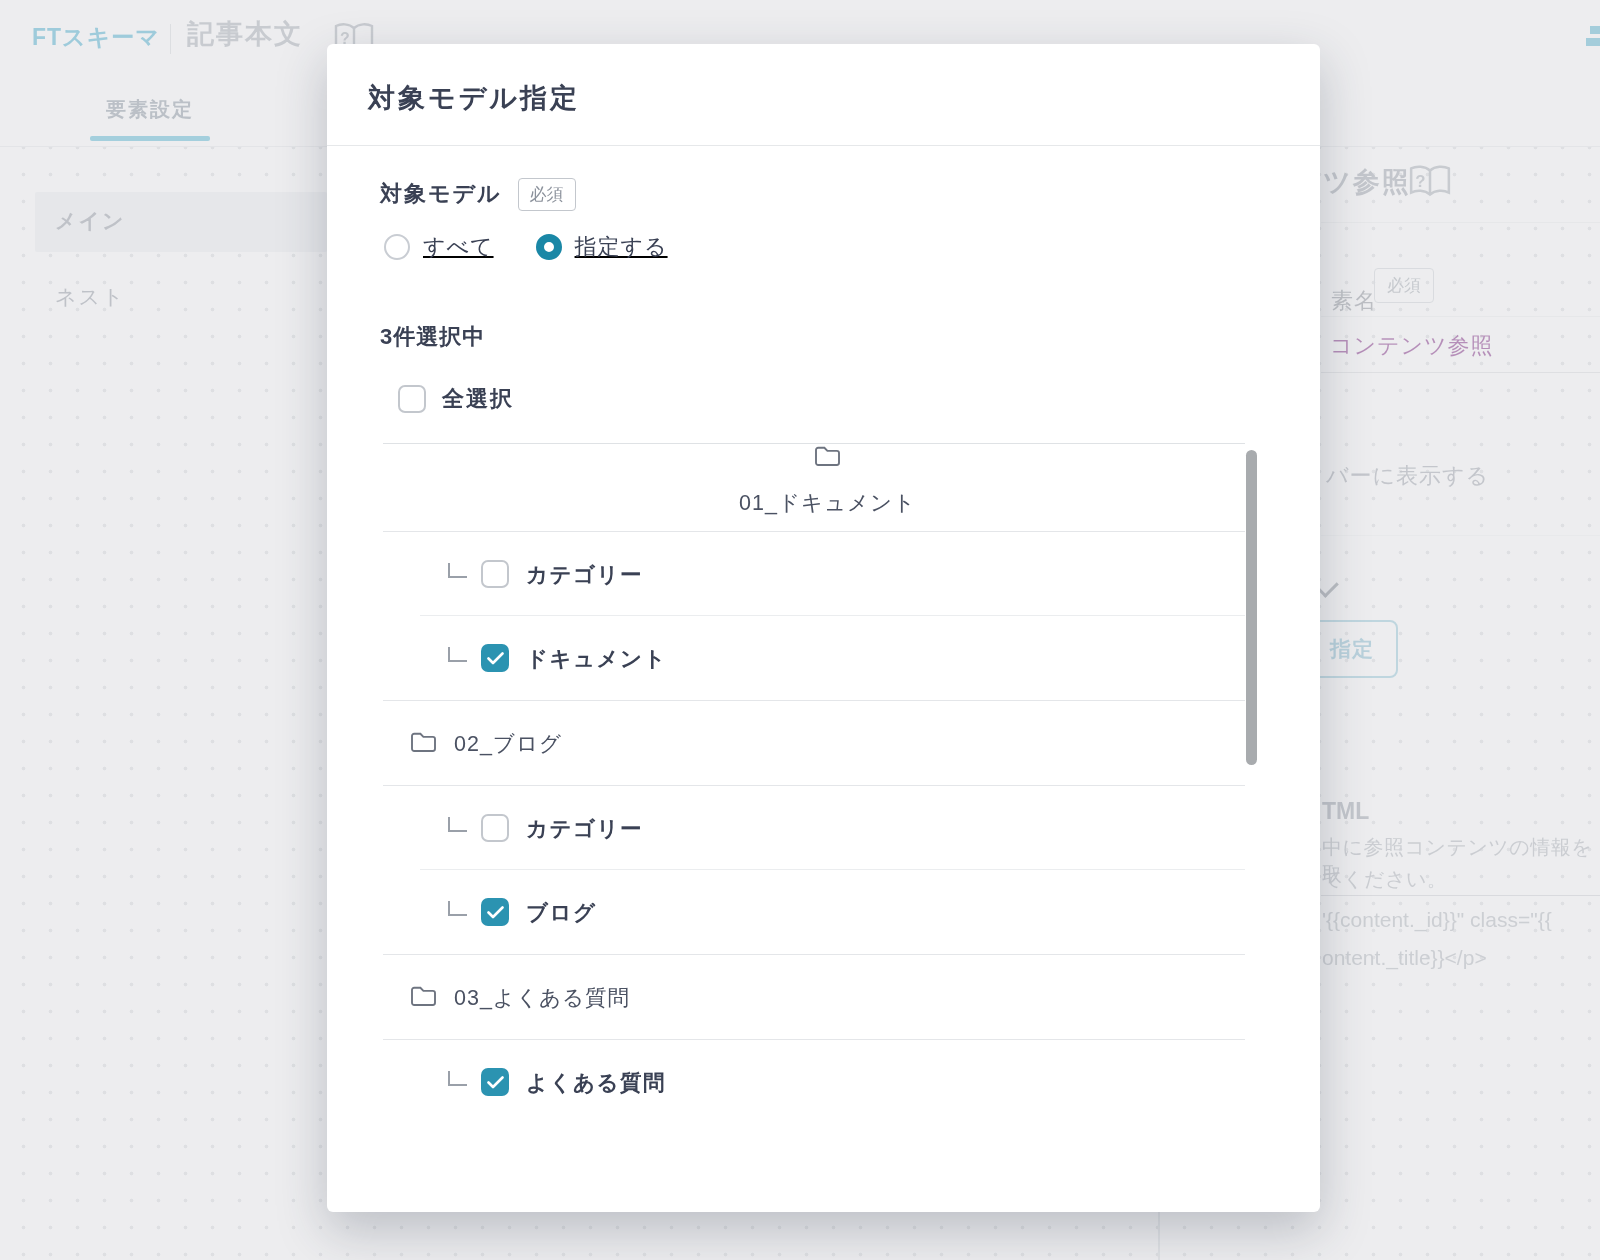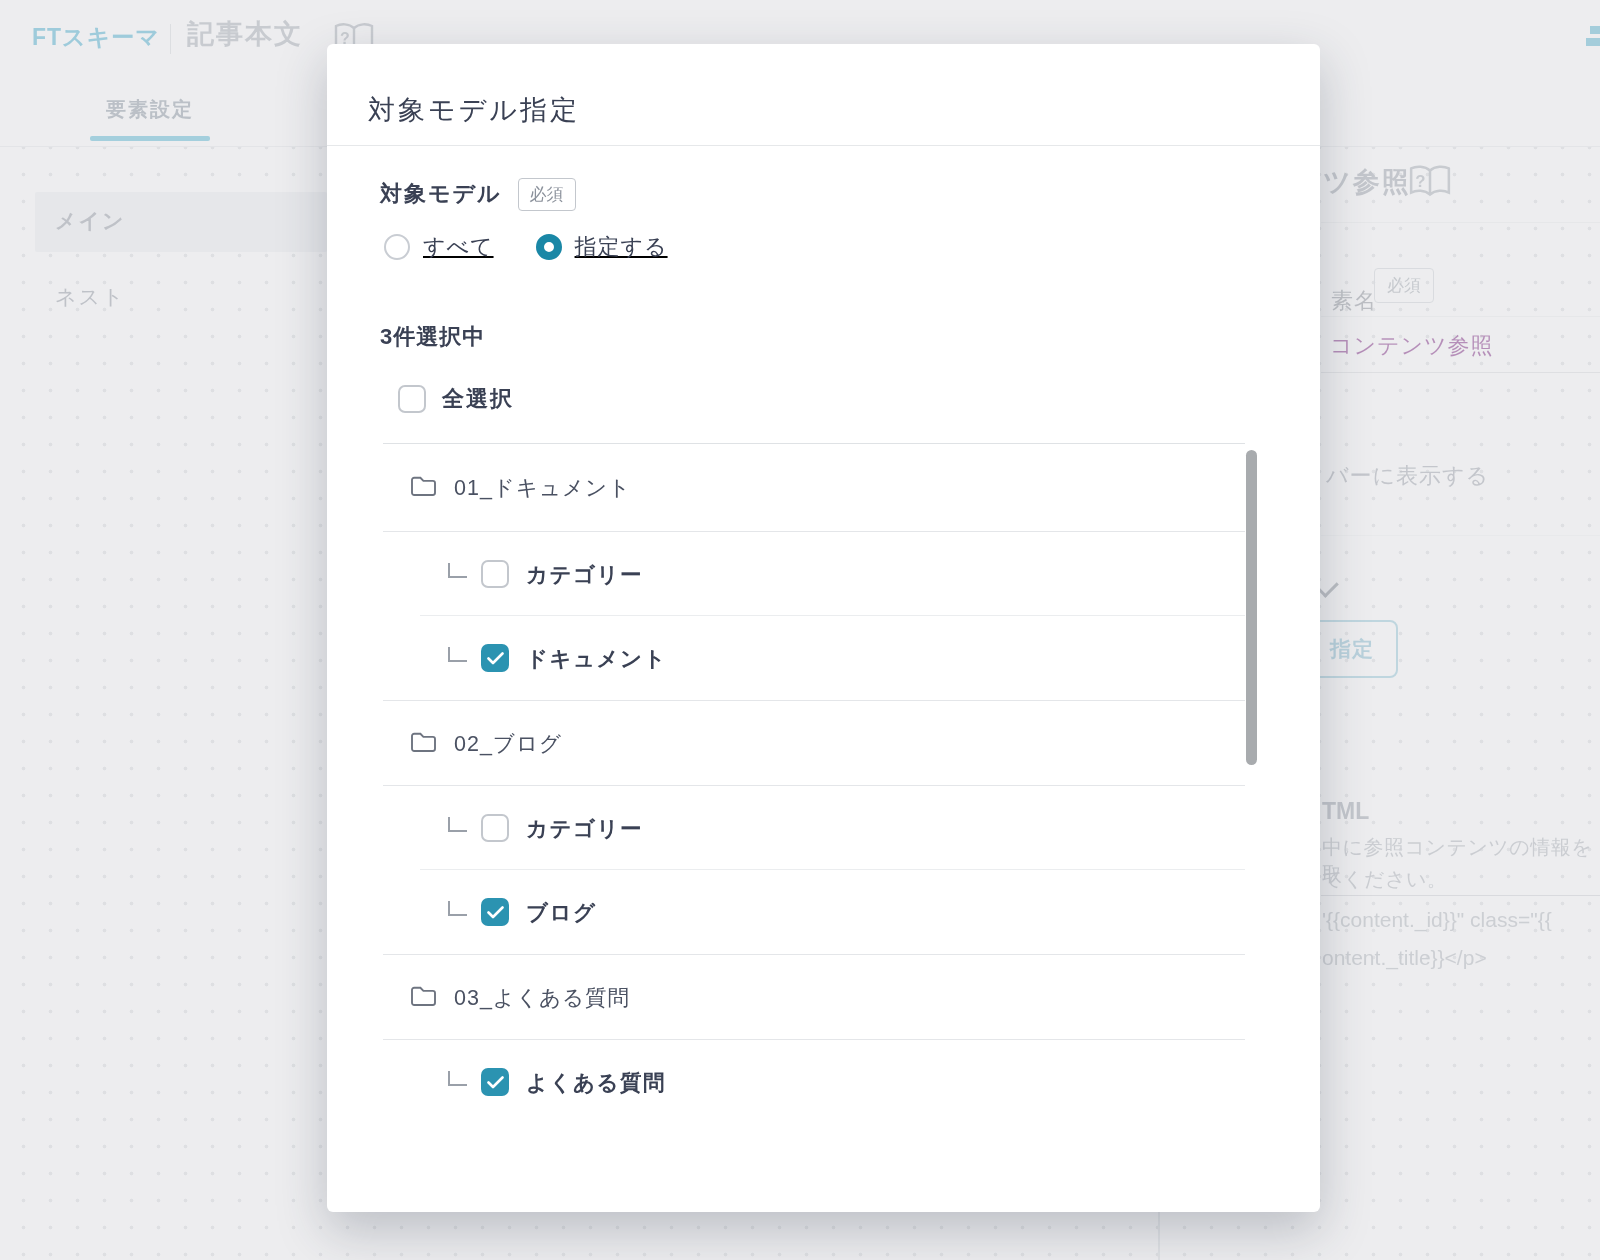--- a/index.html
+++ b/index.html
@@ -40,21 +40,21 @@
   .rp-desc2{position:absolute;left:1322px;top:866px;font-size:20px;color:#a0a5ad;letter-spacing:0.5px;}
   .rp-code1{position:absolute;left:1322px;top:908px;font-size:21px;color:#a3a8b0;}
   .rp-code2{position:absolute;left:1322px;top:946px;font-size:21px;color:#a3a8b0;}
 
   
   .backdrop{position:absolute;inset:0;background:rgba(238,239,241,0.55);z-index:1;}
 
   
   .modal{position:absolute;left:327px;top:44px;width:993px;height:1168px;background:#ffffff;border-radius:6px;
          box-shadow:0 18px 50px rgba(40,50,70,0.25);z-index:2;}
-  .m-title{position:absolute;left:41px;top:36px;font-size:27px;font-weight:normal;color:#3a4154;letter-spacing:3px;margin-top:12px;}
+  .m-title{position:absolute;left:41px;top:36px;font-size:27px;font-weight:bold;color:#3a4154;letter-spacing:3px;}
   .m-head-line{position:absolute;left:0;top:101px;width:100%;height:1px;background:#e6e8ea;}
 
   .m-field-row{position:absolute;left:53px;top:133px;height:34px;display:flex;align-items:center;}
   .m-field-label{font-size:22px;font-weight:bold;color:#3a4154;letter-spacing:2px;}
   .m-badge{font-size:17px;padding:4px 11px;margin-left:16px;border-color:#c3c7cd;color:#8c929c;}
 
   .m-radios{position:absolute;left:57px;top:186px;height:34px;display:flex;align-items:center;gap:42px;text-decoration:underline;}
   .radio-opt{display:flex;align-items:center;gap:13px;}
   .radio-circle{width:26px;height:26px;border-radius:50%;border:2px solid #c9cdd3;background:#fff;box-sizing:border-box;}
   .radio-circle.on{border:8px solid #1a87a6;}
@@ -63,21 +63,21 @@
   .m-count{position:absolute;left:53px;top:278px;font-size:22px;font-weight:bold;color:#3a4154;letter-spacing:1px;}
   .m-selectall{position:absolute;left:71px;top:340px;display:flex;align-items:center;gap:16px;}
   .m-selectall .sa-label{font-size:22px;font-weight:bold;color:#3a4154;letter-spacing:2px;}
 
   .cbox{width:28px;height:28px;border-radius:7px;border:2px solid #c3c7cd;background:#fff;box-sizing:border-box;
         display:flex;align-items:center;justify-content:center;flex:0 0 auto;}
   .cbox.checked{border:none;background:#2b93b1;}
 
   .m-list{position:absolute;left:56px;top:399px;width:862px;height:666px;border-top:1px solid #dfe2e5;overflow:hidden;}
   .lrow{position:relative;height:84px;display:flex;align-items:center;}
-  .lrow.first{height:87px;}
+  .lrow.first{height:87px;flex-direction:column;}
   .lrow + .lrow{border-top:1px solid #e4e6e9;}
   .lrow.indent-line{border-top:none;}
   .lrow.indent-line::before{content:"";position:absolute;left:37px;right:0;top:-1px;height:1px;background:#ebedef;}
   .lrow.folder{padding-left:27px;gap:17px;}
   .lrow .flabel{font-size:21.5px;color:#4a5162;letter-spacing:1px;}
   .lrow.child{padding-left:65px;gap:0;}
   .elbow{width:17px;height:13px;border-left:2.5px solid #9aa0a9;border-bottom:2.5px solid #9aa0a9;margin-right:14px;margin-top:-8px;}
   .lrow.child .cbox{margin-right:17px;}
   .lrow .clabel{font-size:21.5px;font-weight:bold;color:#3a4154;letter-spacing:1.5px;}
 

